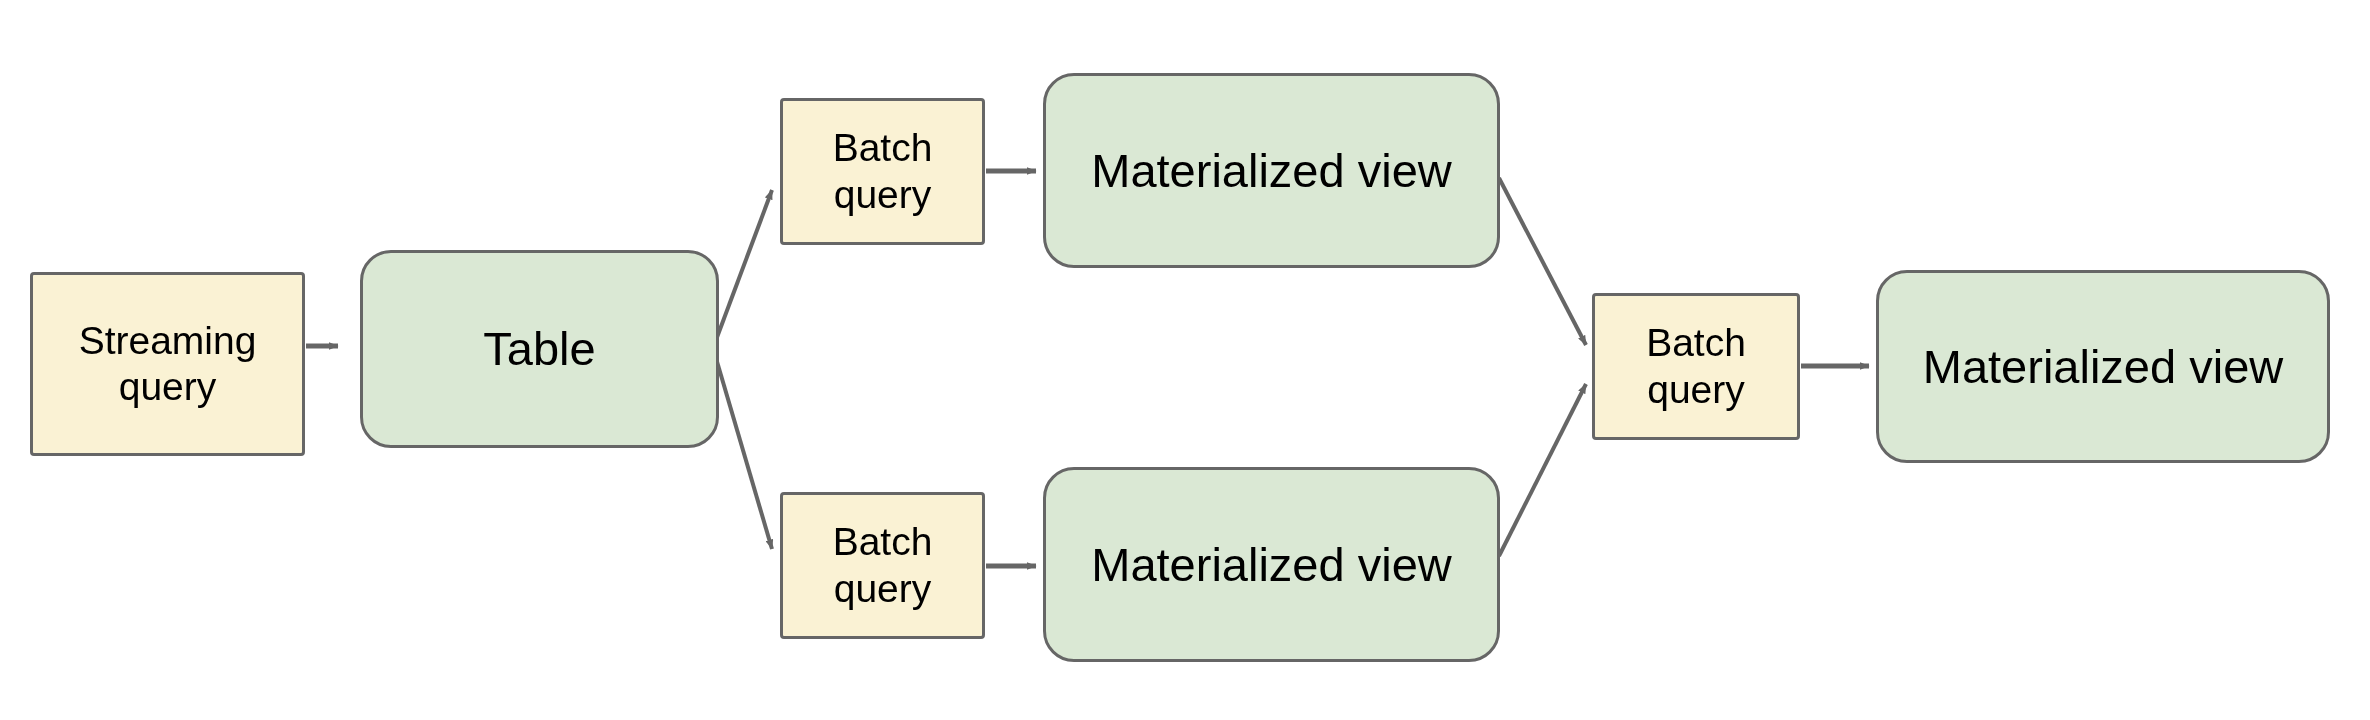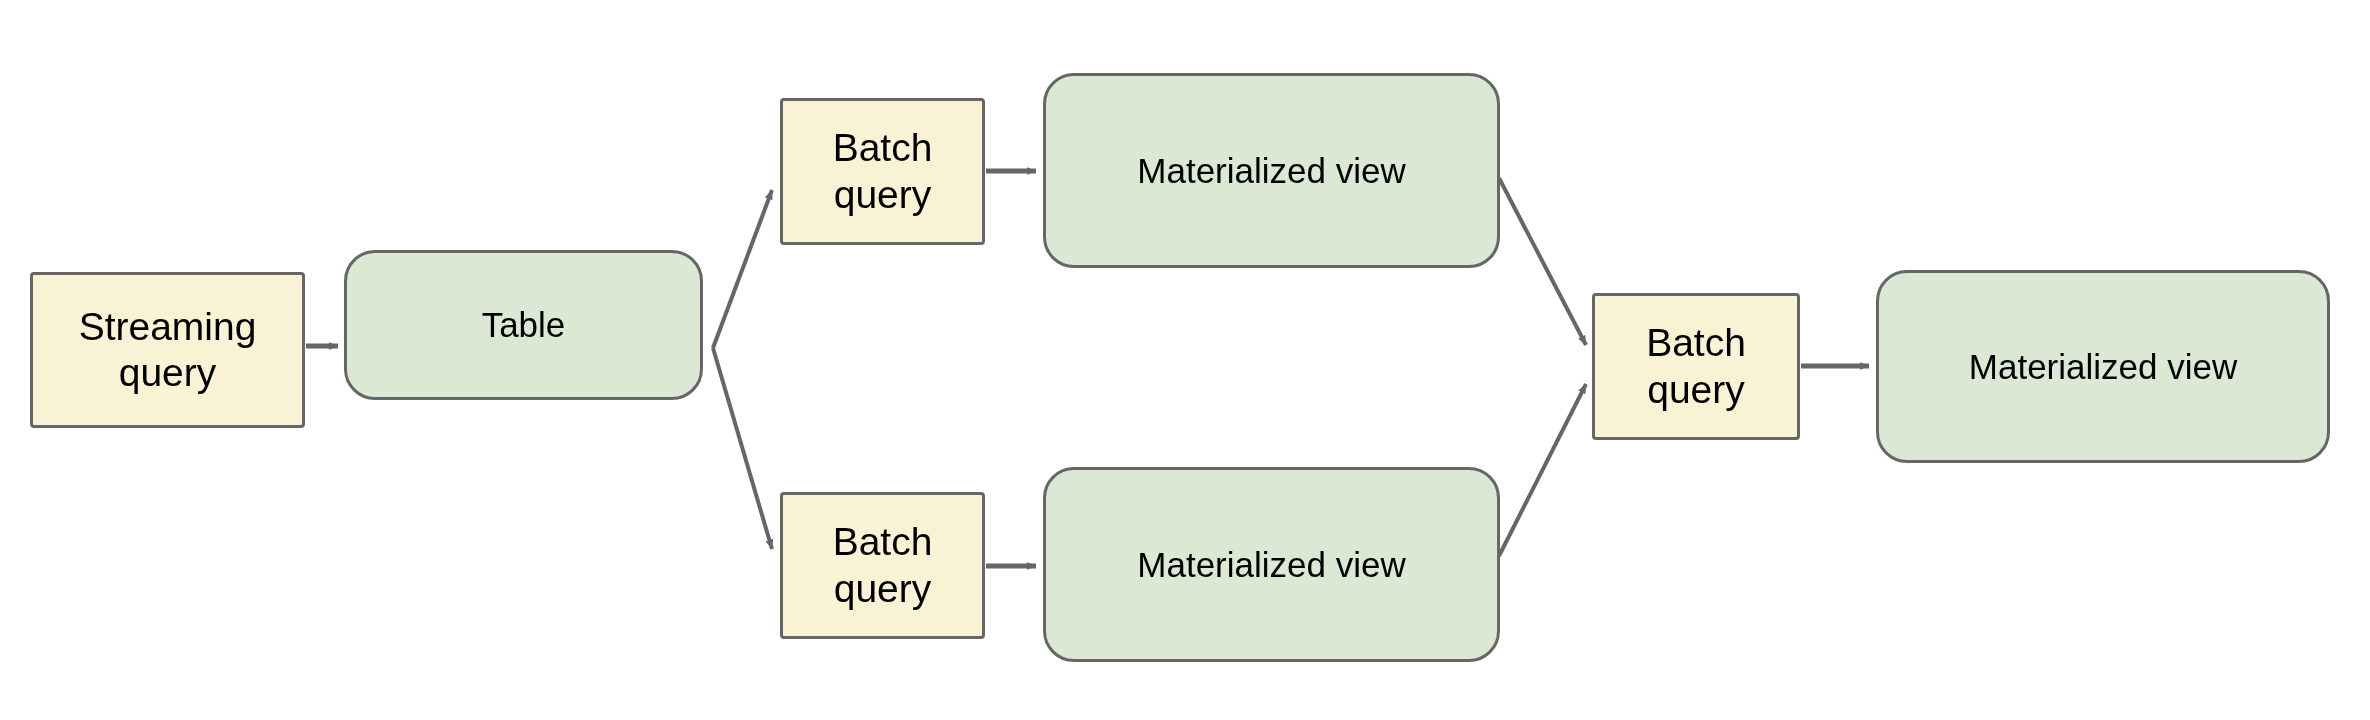--- a/index.html
+++ b/index.html
@@ -42,21 +42,21 @@
   .node-process {
     background: #faf2d4;
     border: 3px solid #666666;
     border-radius: 4px;
     font-size: 39px;
   }
   .node-store {
     background: #dae8d4;
     border: 3px solid #666666;
     border-radius: 31px;
-    font-size: 35px;
+    font-size: 47px;
   }
   .node-label {
     display: block;
     white-space: pre-line;
     padding: 0 6px;
   }
 </style>
 </head>
 <body>
 
@@ -95,26 +95,26 @@
 
     <g>
       <line x1="1499" y1="556" x2="1586" y2="384" stroke="#666666" stroke-width="4" marker-end="url(#arrow-head)"></line>
     </g>
 
     <g>
       <line x1="1801" y1="366" x2="1869" y2="366" stroke="#666666" stroke-width="5" marker-end="url(#arrow-head)"></line>
     </g>
   </svg>
 
-  <div class="node node-process" style="left: 30px; top: 272px; width: 275px; height: 156px;">
+  <div class="node node-process" style="left: 30px; top: 272px; width: 275px; height: 184px;">
     <span class="node-label">Streaming
 query</span>
   </div>
 
-  <div class="node node-store" style="left: 344px; top: 250px; width: 359px; height: 150px;">
+  <div class="node node-store" style="left: 360px; top: 250px; width: 359px; height: 198px;">
     <span class="node-label">Table</span>
   </div>
 
   <div class="node node-process" style="left: 780px; top: 98px; width: 205px; height: 147px;">
     <span class="node-label">Batch
 query</span>
   </div>
 
   <div class="node node-store" style="left: 1043px; top: 73px; width: 457px; height: 195px;">
     <span class="node-label">Materialized view</span>

